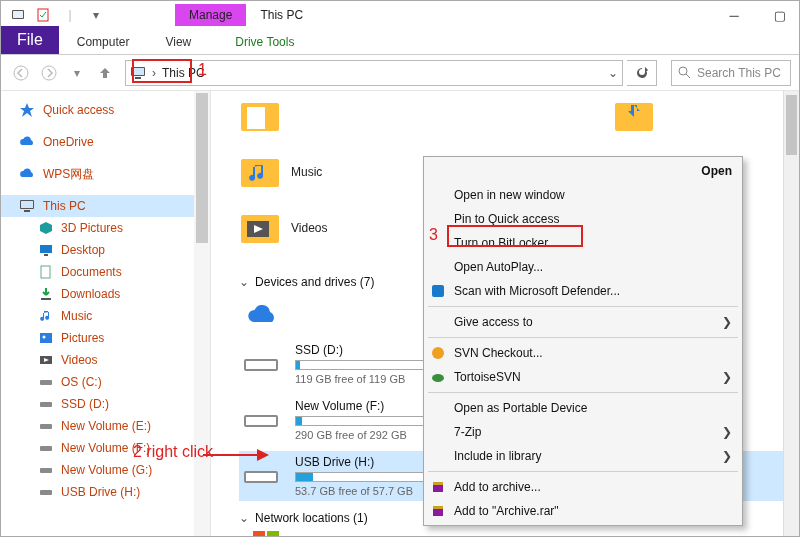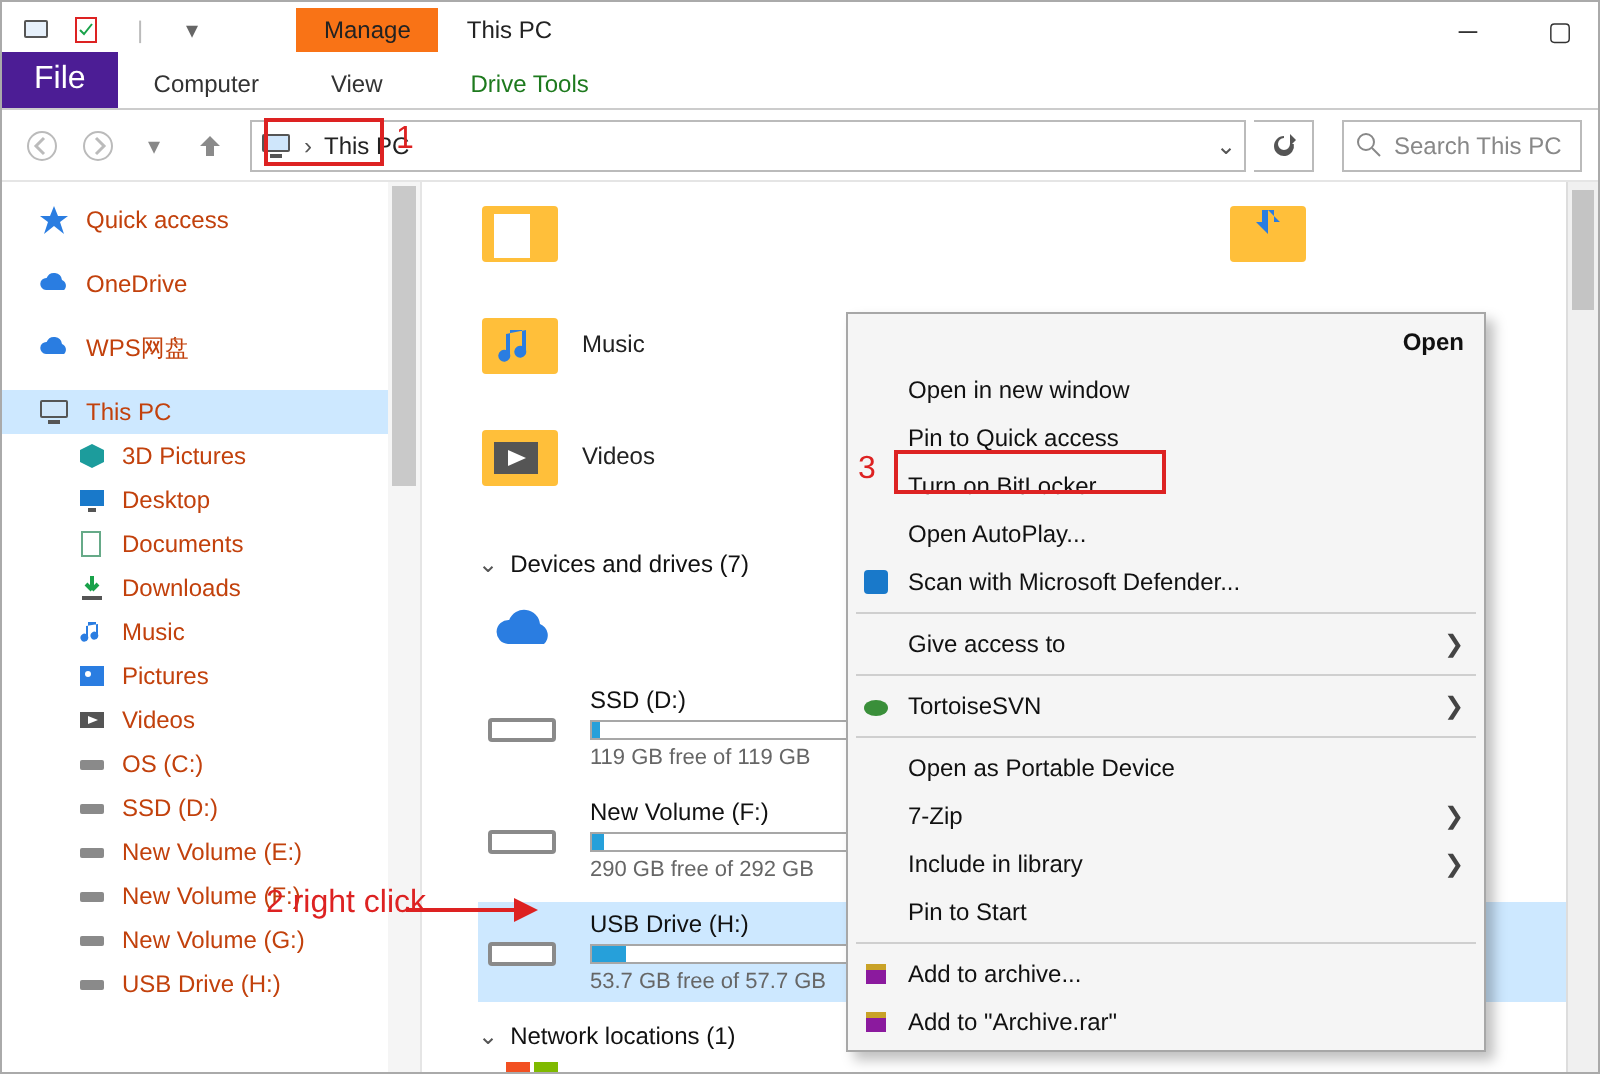--- a/index.html
+++ b/index.html
@@ -2,21 +2,21 @@
 <html><head>
 <meta charset="utf-8">
 <style>
   * { box-sizing: border-box; margin: 0; padding: 0; font-family: "Segoe UI", Tahoma, sans-serif; }
   body { background: #fff; width: 800px; height: 537px; overflow: hidden; position: relative; border: 1px solid #aaa; font-size: 12px; }
 
   
   .titlebar { display: flex; align-items: center; height: 28px; }
   .qat { display:flex; align-items:center; padding-left:6px; gap:4px; }
   .qat-btn { width:22px; height:22px; display:flex; align-items:center; justify-content:center; }
-  .ribbon-tab-contextual { background:#f97316; color:#222; padding:4px 14px; margin-left:41px; }
+  .ribbon-tab-contextual { background:#d946ef; color:#222; padding:4px 14px; margin-left:68px; }
   .title-text { margin-left:14px; color:#222; }
   .win-controls { position:absolute; right:6px; top:2px; display:flex; gap:20px; font-size:13px; color:#333;}
   .win-btn { width:26px; height:24px; display:flex; align-items:center; justify-content:center;}
 
   
   .ribbon { display:flex; align-items:flex-end; height:26px; border-bottom:1px solid #ccc; }
   .ribbon-file { background:#4c1d95; color:#fff; padding:5px 16px; font-size:16px;}
   .ribbon-item { padding:5px 18px; color:#333; }
   .ribbon-context-sub { color:#1e7a1e; padding:5px 14px; margin-left:12px;}
 
@@ -431,40 +431,45 @@
     </div>
   <div class="ctx-sep"></div>
   <div class="ctx-row">
       <span>Give access to</span>
       <span class="arr">❯</span>
     </div>
   <div class="ctx-sep"></div>
   <div class="ctx-row">
       <span class="ic">
         <svg width="14" height="14">
+          <circle fill="#f0a020" cx="7" cy="7" r="6"></circle>
+        </svg>
+      </span>
+      <span>SVN Checkout...</span>
+    </div>
+  <div class="ctx-row">
+      <span class="ic">
+        <svg width="14" height="14">
           <ellipse fill="#3a8f3a" cx="7" cy="8" rx="6" ry="4"></ellipse>
         </svg>
       </span>
       <span>TortoiseSVN</span>
       <span class="arr">❯</span>
     </div>
   <div class="ctx-sep"></div>
   <div class="ctx-row">
       <span>Open as Portable Device</span>
     </div>
   <div class="ctx-row">
       <span>7-Zip</span>
       <span class="arr">❯</span>
     </div>
   <div class="ctx-row">
       <span>Include in library</span>
       <span class="arr">❯</span>
-    </div>
-  <div class="ctx-row">
-      <span>Pin to Start</span>
     </div>
   <div class="ctx-sep"></div>
   <div class="ctx-row">
       <span class="ic">
         <svg width="14" height="14">
           <rect fill="#8b1a9e" x="2" y="2" width="10" height="10"></rect>
           <rect fill="#c9a227" x="2" y="2" width="10" height="3"></rect>
         </svg>
       </span>
       <span>Add to archive...</span>

